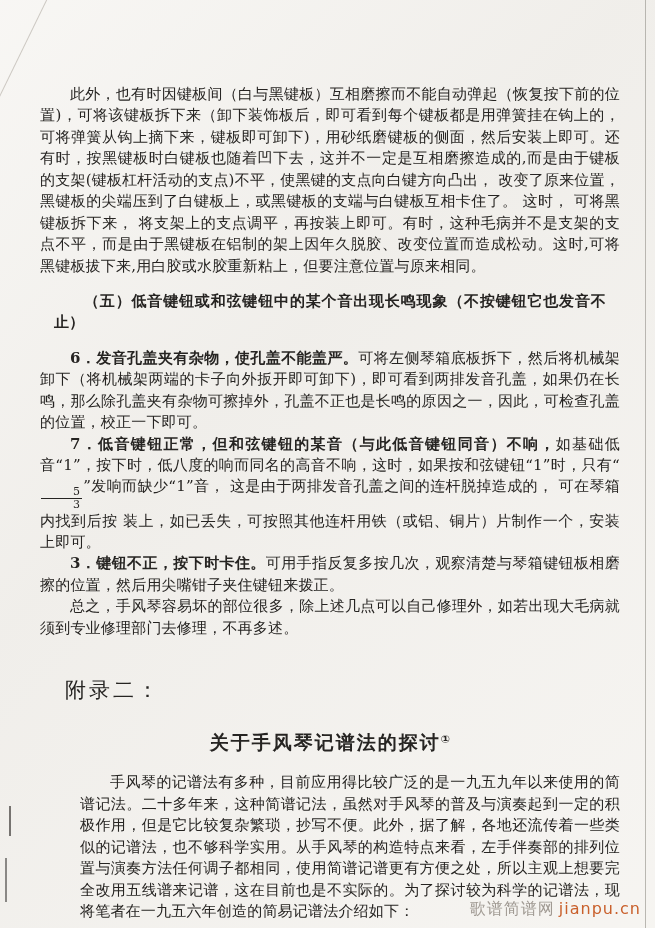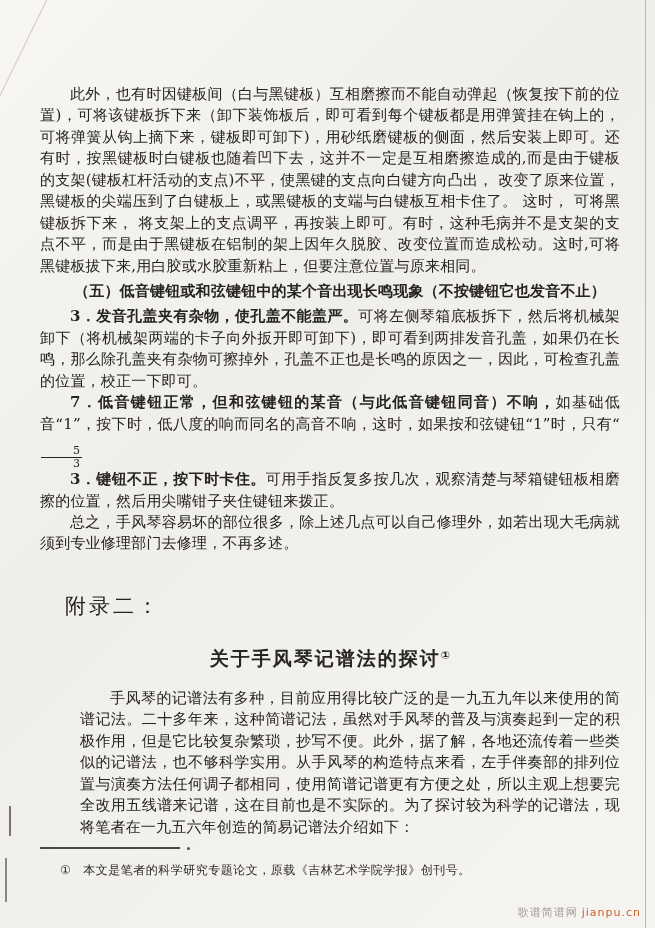--- a/index.html
+++ b/index.html
@@ -17,21 +17,21 @@
     position:absolute;
     left:40px; right:35px; top:84px;
     font-size:15px;
     line-height:1.43;
     text-align:justify;
     word-break:break-all;
     letter-spacing:0.2px;
   }
   p{margin:0; text-indent:2em;}
   .lead-bold{font-weight:bold;}
-  .sec-heading{font-weight:bold; margin:4px; text-indent:2em;}
+  .sec-heading{font-weight:bold; margin:14px; text-indent:2em;}
   .frac{
     display:inline-flex; flex-direction:column; align-items:center;
     font-size:11px; line-height:1.05; vertical-align:-4px; padding:0 1px;
   }
   .frac .num{border-bottom:1px solid #262422; padding:0 2px;}
   .appendix-label{
     margin:36px 0 0 25px;
     font-size:21px; font-weight:400; letter-spacing:3px;
     font-family:"DejaVu Sans","Liberation Sans",sans-serif;
     text-indent:0;
@@ -51,21 +51,21 @@
     position:absolute; left:147px; top:-2px;
     width:3px; height:3px; border-radius:50%; background:#55524e;
   }
   .footnote{
     margin-top:13px; margin-left:20px; text-indent:0;
     font-size:12px; letter-spacing:0.5px; color:#2c2a28;
   }
   .footnote .fn-marker{margin-right:12px;}
   .watermark{
     position:absolute; right:14px; bottom:8px;
-    font-size:11px; letter-spacing:1px;
+    font-size:16px; letter-spacing:1px;
     font-family:"DejaVu Sans","Liberation Sans",sans-serif;
   }
   .watermark .wm-name{color:#a09a93;}
   .watermark .wm-url{color:#c9602c; margin-left:4px;}
   
   .edge-right{position:absolute; top:0; right:9px; width:1.5px; height:100%; background:#aaa7a1; opacity:.8;}
   .edge-left-a{position:absolute; left:9px; top:806px; width:2px; height:30px; background:#767370;}
   .edge-left-b{position:absolute; left:5px; top:858px; width:1.5px; height:44px; background:#8a8885;}
   .edge-diag{position:absolute; left:22px; top:-8px; width:1px; height:115px; background:#ccc8c2; transform:rotate(26deg);}
 </style>
@@ -78,26 +78,26 @@
   <div class="edge-right"></div>
   <div class="edge-left-a"></div>
   <div class="edge-left-b"></div>
 
   <div class="content">
 
     <p>此外，也有时因键板间（白与黑键板）互相磨擦而不能自动弹起（恢复按下前的位置)，可将该键板拆下来（卸下装饰板后，即可看到每个键板都是用弹簧挂在钩上的，可将弹簧从钩上摘下来，键板即可卸下)，用砂纸磨键板的侧面，然后安装上即可。还有时，按黑键板时白键板也随着凹下去，这并不一定是互相磨擦造成的,而是由于键板的支架(键板杠杆活动的支点)不平，使黑键的支点向白键方向凸出， 改变了原来位置， 黑键板的尖端压到了白键板上，或黑键板的支端与白键板互相卡住了。 这时， 可将黑键板拆下来， 将支架上的支点调平，再按装上即可。有时，这种毛病并不是支架的支点不平，而是由于黑键板在铝制的架上因年久脱胶、改变位置而造成松动。这时,可将黑键板拔下来,用白胶或水胶重新粘上，但要注意位置与原来相同。</p>
 
     <p class="sec-heading">（五）低音键钮或和弦键钮中的某个音出现长鸣现象（不按键钮它也发音不止）</p>
 
-    <p><span class="lead-bold">3．发音孔盖夹有杂物，使孔盖不能盖严。</span><span>可将左侧琴箱底板拆下，然后将机械架卸下（将机械架两端的卡子向外扳开即可卸下)，即可看到两排发音孔盖，如果仍在长鸣，那么除孔盖夹有杂物可擦掉外，孔盖不正也是长鸣的原因之一，因此，可检查孔盖的位置，校正一下即可。</span></p>
+    <p><span class="lead-bold">6．发音孔盖夹有杂物，使孔盖不能盖严。</span><span>可将左侧琴箱底板拆下，然后将机械架卸下（将机械架两端的卡子向外扳开即可卸下)，即可看到两排发音孔盖，如果仍在长鸣，那么除孔盖夹有杂物可擦掉外，孔盖不正也是长鸣的原因之一，因此，可检查孔盖的位置，校正一下即可。</span></p>
 
     <p><span class="lead-bold">7．低音键钮正常，但和弦键钮的某音（与此低音键钮同音）不响，</span><span>如基础低音“1”，按下时，低八度的响而同名的高音不响，这时，如果按和弦键钮“1”时，只有“</span><span class="frac">
           <span class="num">5</span>
           <span class="den">3</span>
-        </span></p>
+        </span><span>”发响而缺少“1”音， 这是由于两排发音孔盖之间的连杆脱掉造成的， 可在琴箱内找到后按 装上，如已丢失，可按照其他连杆用铁（或铝、铜片）片制作一个，安装上即可。</span></p>
 
     <p><span class="lead-bold">3．键钮不正，按下时卡住。</span><span>可用手指反复多按几次，观察清楚与琴箱键钮板相磨擦的位置，然后用尖嘴钳子夹住键钮来拨正。</span></p>
 
     <p>总之，手风琴容易坏的部位很多，除上述几点可以自己修理外，如若出现大毛病就须到专业修理部门去修理，不再多述。</p>
 
     <p class="appendix-label">附录二：</p>
 
     <p class="article-title"><span>关于手风琴记谱法的探讨</span><sup>①</sup></p>
 
     <p class="intro">手风琴的记谱法有多种，目前应用得比较广泛的是一九五九年以来使用的简谱记法。二十多年来，这种简谱记法，虽然对手风琴的普及与演奏起到一定的积极作用，但是它比较复杂繁琐，抄写不便。此外，据了解，各地还流传着一些类似的记谱法，也不够科学实用。从手风琴的构造特点来看，左手伴奏部的排列位置与演奏方法任何调子都相同，使用简谱记谱更有方便之处，所以主观上想要完全改用五线谱来记谱，这在目前也是不实际的。为了探讨较为科学的记谱法，现将笔者在一九五六年创造的简易记谱法介绍如下：</p>

